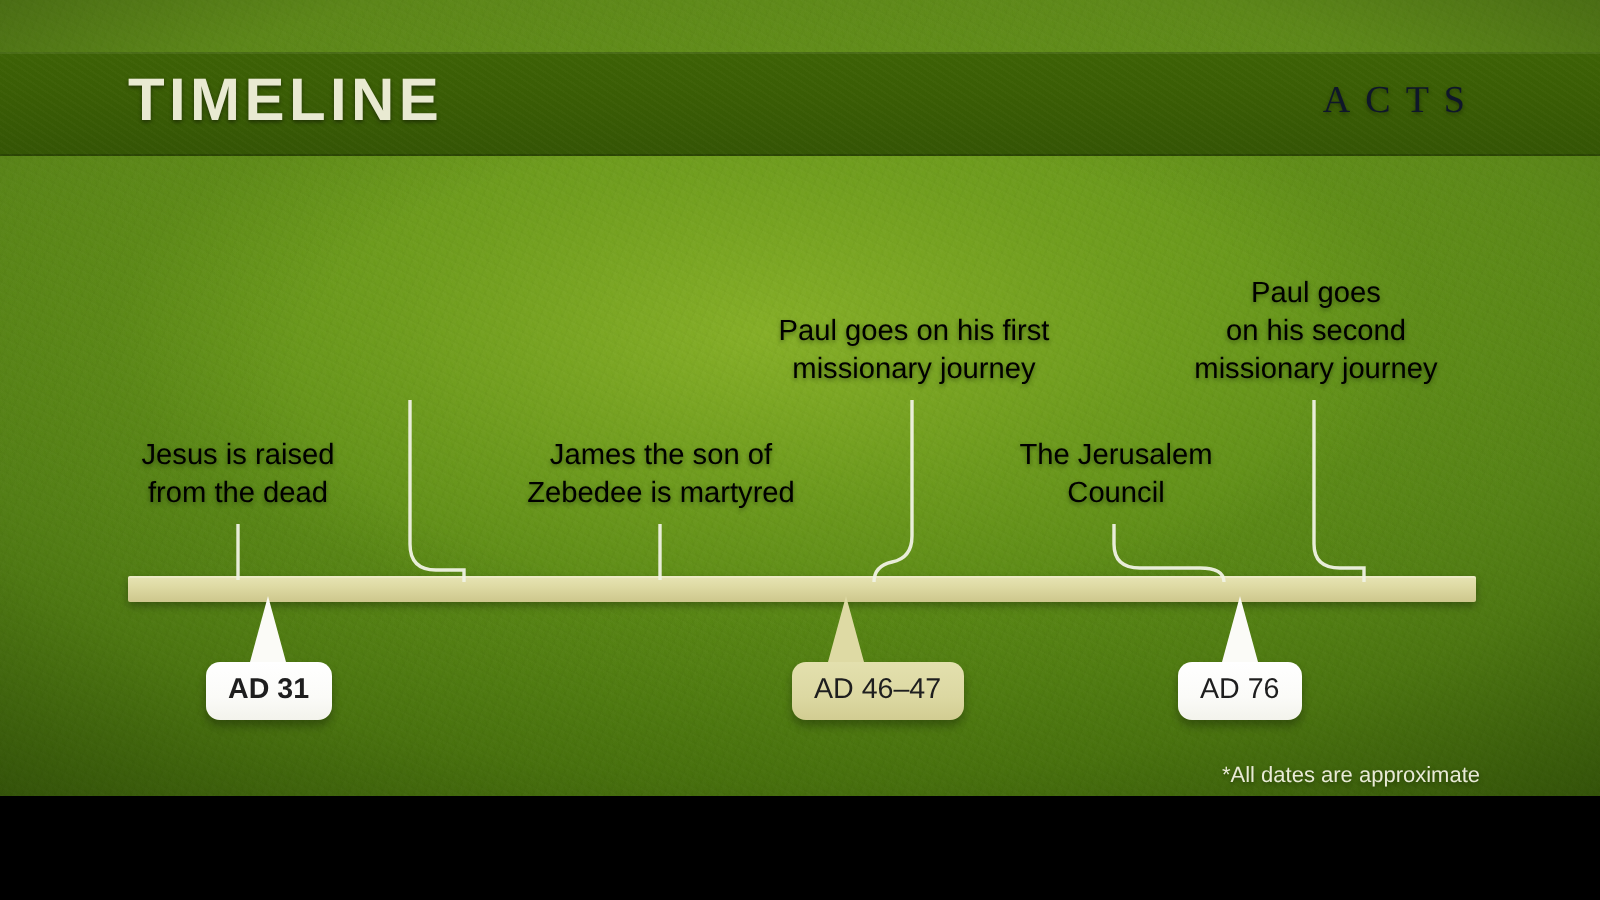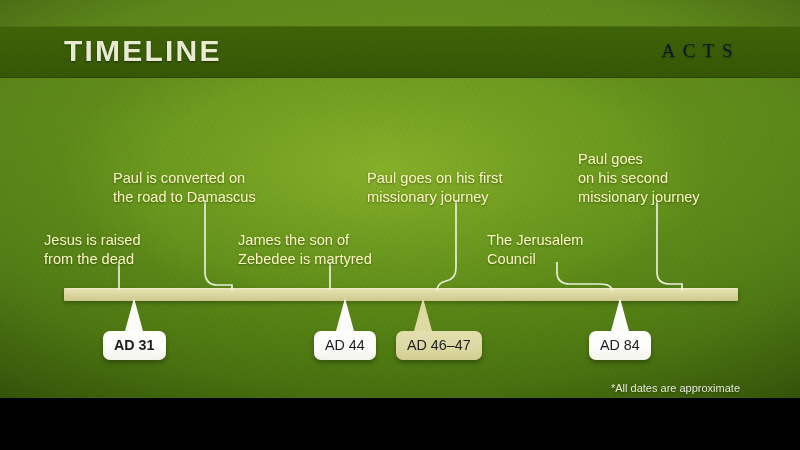--- a/index.html
+++ b/index.html
@@ -98,27 +98,27 @@
   .connectors path {
     fill: none;
     stroke: #f0f2e4;
     stroke-width: 1.7;
     opacity: 0.95;
   }
 
   
   .event-label {
     position: absolute;
-    color: #fef9c3;
+    color: #000000;
     font-size: 14.6px;
     line-height: 19px;
+    text-align: center;
     text-shadow: 0 1px 2px rgba(22,40,2,0.5);
     white-space: pre-line;
     z-index: 3;
-    margin-top: 12px;
   }
 
   
   .marker {
     position: absolute;
     z-index: 5;
   }
   .marker-box {
     position: relative;
     padding: 6px 11px 7px 11px;
@@ -179,57 +179,49 @@
 
     <path d="M 456 200 L 456 268 Q 456 279 446 281 Q 437 283 437 291"></path>
 
     <path d="M 557 262 L 557 272 Q 557 284 570 284 L 600 284 Q 612 284 612 291"></path>
 
     <path d="M 657 200 L 657 272 Q 657 284 670 284 L 682 284 L 682 291"></path>
   </svg>
 
   <div class="event-label" style="left:44px; top:219px; width:150px;">Jesus is raised
 from the dead</div>
-  <div class="event-label" style="left:113px; top:157px; width:185px;">Paul is converted on
-the road to Damascus</div>
   <div class="event-label" style="left:238px; top:219px; width:185px;">James the son of
 Zebedee is martyred</div>
   <div class="event-label" style="left:367px; top:157px; width:180px;">Paul goes on his first
 missionary journey</div>
   <div class="event-label" style="left:487px; top:219px; width:142px;">The Jerusalem
 Council</div>
   <div class="event-label" style="left:578px; top:138px; width:160px;">Paul goes
 on his second
 missionary journey</div>
 
   <div class="marker plain" style="left:103px; top:331px;font-weight:bold;">
     <div class="marker-box">
       <span class="marker-tail" style="border-left:9px solid transparent;border-right:9px solid transparent;border-bottom:33px solid #fbfbf7;"></span>
       <span>AD 31</span>
     </div>
   </div>
 
 
-  <div class="marker plain" style="left:314px; top:331px;">
-    <div class="marker-box">
-      <span class="marker-tail" style="border-left:9px solid transparent;border-right:9px solid transparent;border-bottom:33px solid #fbfbf7;"></span>
-      <span>AD 44</span>
-    </div>
-  </div>
 
   <div class="marker highlight" style="left:396px; top:331px;">
     <div class="marker-box">
       <span class="marker-tail" style="left:32%;border-left:9px solid transparent;border-right:9px solid transparent;border-bottom:33px solid #dedaa4;"></span>
       <span>AD 46–47</span>
     </div>
   </div>
 
   <div class="marker plain" style="left:589px; top:331px;">
     <div class="marker-box">
       <span class="marker-tail" style="border-left:9px solid transparent;border-right:9px solid transparent;border-bottom:33px solid #fbfbf7;"></span>
-      <span>AD 84</span>
+      <span>AD 76</span>
     </div>
   </div>
 
 
   <div class="footnote">*All dates are approximate</div>
 
 </div>
 
 </body></html>

